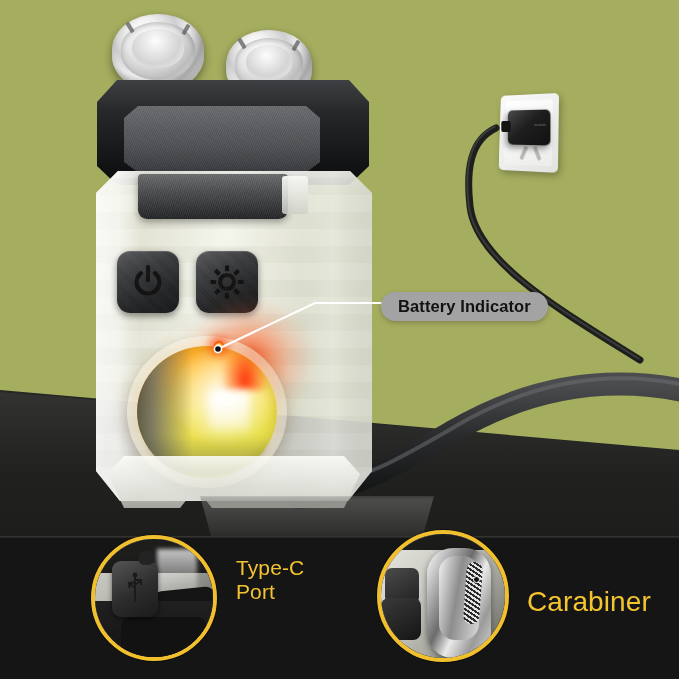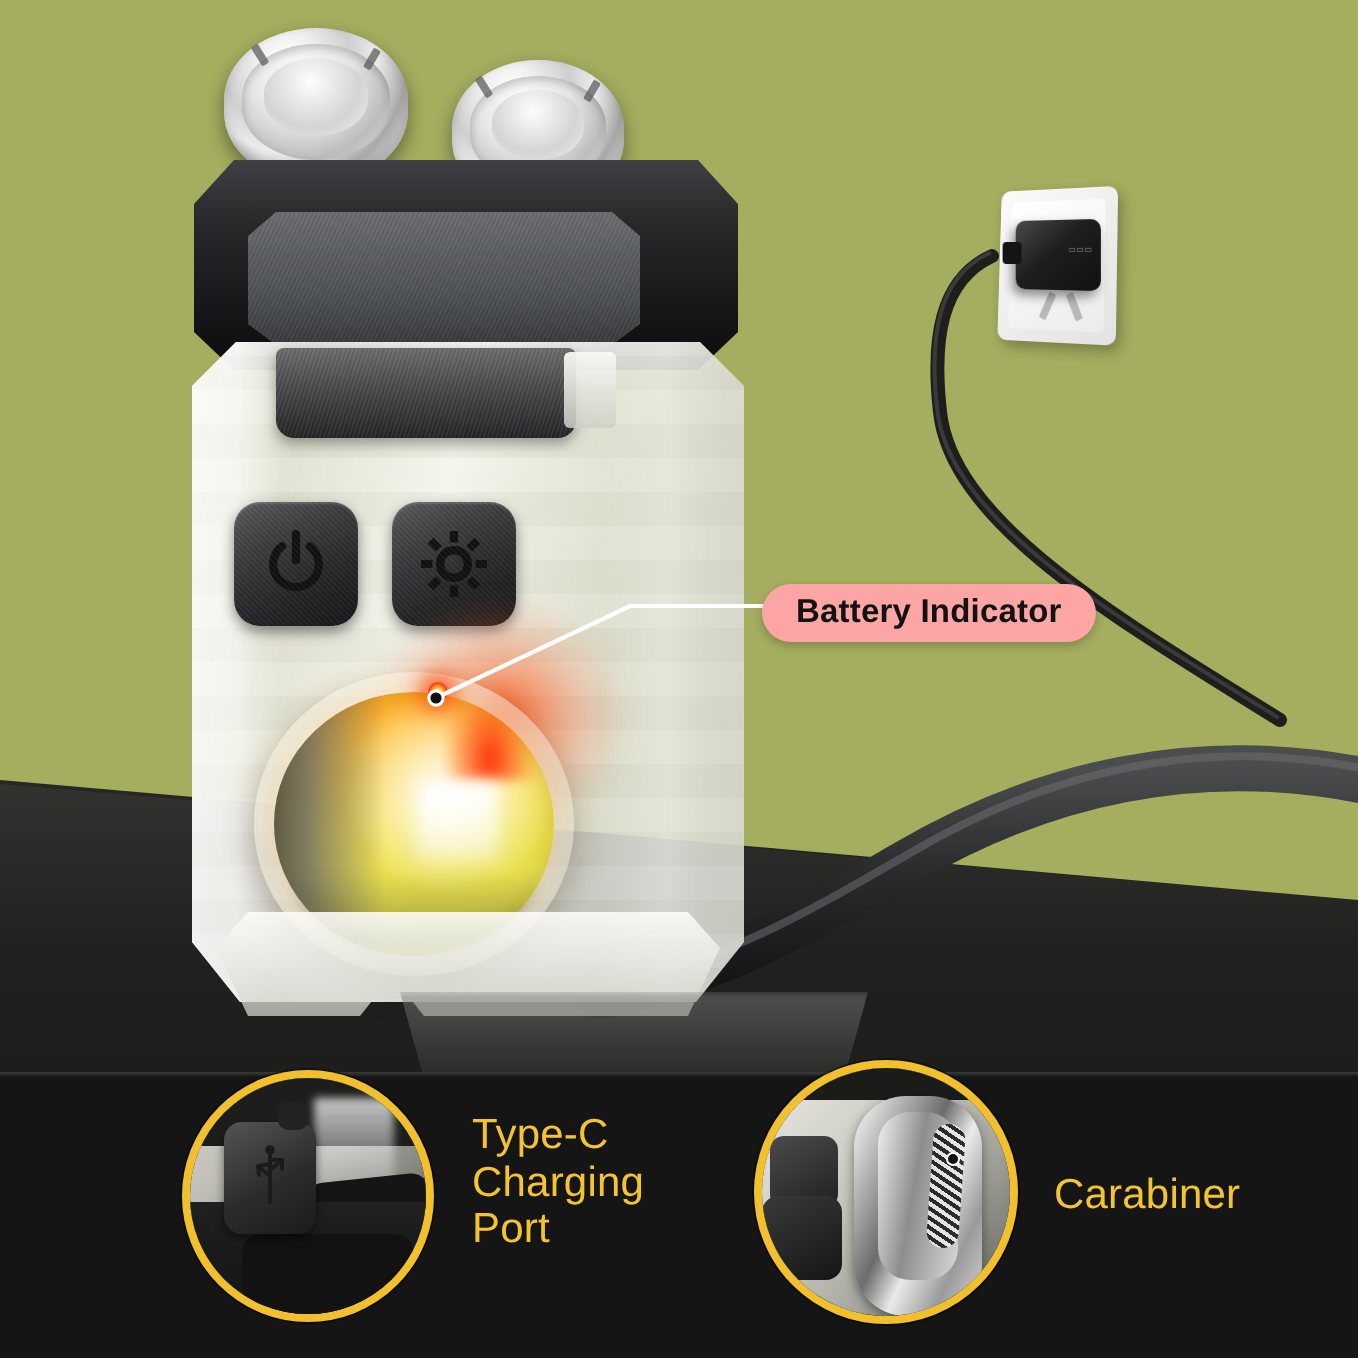--- a/index.html
+++ b/index.html
@@ -205,38 +205,38 @@
   .reflection{
     position:absolute;left:96px;top:488px;width:270px;height:58px;
     background:linear-gradient(180deg,rgba(120,122,118,.55),rgba(60,60,58,0));
     clip-path:polygon(18px 0, 252px 0, 236px 58px, 34px 58px);
     filter:blur(2px);
   }
 
   
   .badge{
     position:absolute;padding:5px 17px;border-radius:999px;
-    background:#fca5a5;color:#121212;font-weight:700;white-space:nowrap;
+    background:#a3a3a3;color:#121212;font-weight:700;white-space:nowrap;
     box-shadow:0 2px 5px rgba(0,0,0,.22);
   }
   #badge-battery{left:381px;top:292px;font-size:16.5px;letter-spacing:.1px;}
   .callout-svg{position:absolute;left:0;top:0;width:679px;height:679px;pointer-events:none;}
 
   
   .detail-circle{
     position:absolute;border-radius:50%;overflow:hidden;
     border:4px solid #f1c02c;box-shadow:0 0 0 1px rgba(0,0,0,.4);
   }
   #circle-usb{left:91px;top:535px;width:118px;height:118px;}
   #circle-carab{left:377px;top:530px;width:124px;height:124px;}
   .dc-inner{position:absolute;inset:0;}
 
   .lbl{position:absolute;color:#f4c430;font-weight:400;letter-spacing:.1px;}
   #lbl-typec{left:236px;top:556px;font-size:21px;line-height:23.5px;}
-  #lbl-carab{left:527px;top:586px;font-size:21px;}
+  #lbl-carab{left:527px;top:586px;font-size:28px;}
 
   
   .usb-bg{position:absolute;inset:0;background:linear-gradient(140deg,#d8d8d2 0%,#bdbdb6 30%,#8e8e88 60%,#4a4a46 100%);}
   .usb-bg2{position:absolute;left:-10px;top:-12px;width:150px;height:46px;background:#1d1d1c;}
   .usb-bg3{position:absolute;left:-6px;top:62px;width:150px;height:70px;background:linear-gradient(180deg,#202020,#111);}
   .usb-flap{
     position:absolute;left:17px;top:22px;width:46px;height:56px;border-radius:9px;
     background:linear-gradient(150deg,#555,#2c2c2c 55%,#1b1b1b);
     box-shadow:0 2px 5px rgba(0,0,0,.5);
   }
@@ -398,19 +398,18 @@
       <div class="cb-clipblk2"></div>
       <div class="cb-body"></div>
       <div class="cb-gate"></div>
       <div class="cb-hatch"></div>
       <div class="cb-dot"></div>
     </div>
   </div>
 
   <div class="lbl" id="lbl-typec">
     <div>Type-C</div>
-    <div>Charging</div>
     <div>Port</div>
   </div>
 
   <div class="lbl" id="lbl-carab">Carabiner</div>
 
 </div>
 
 </body></html>

